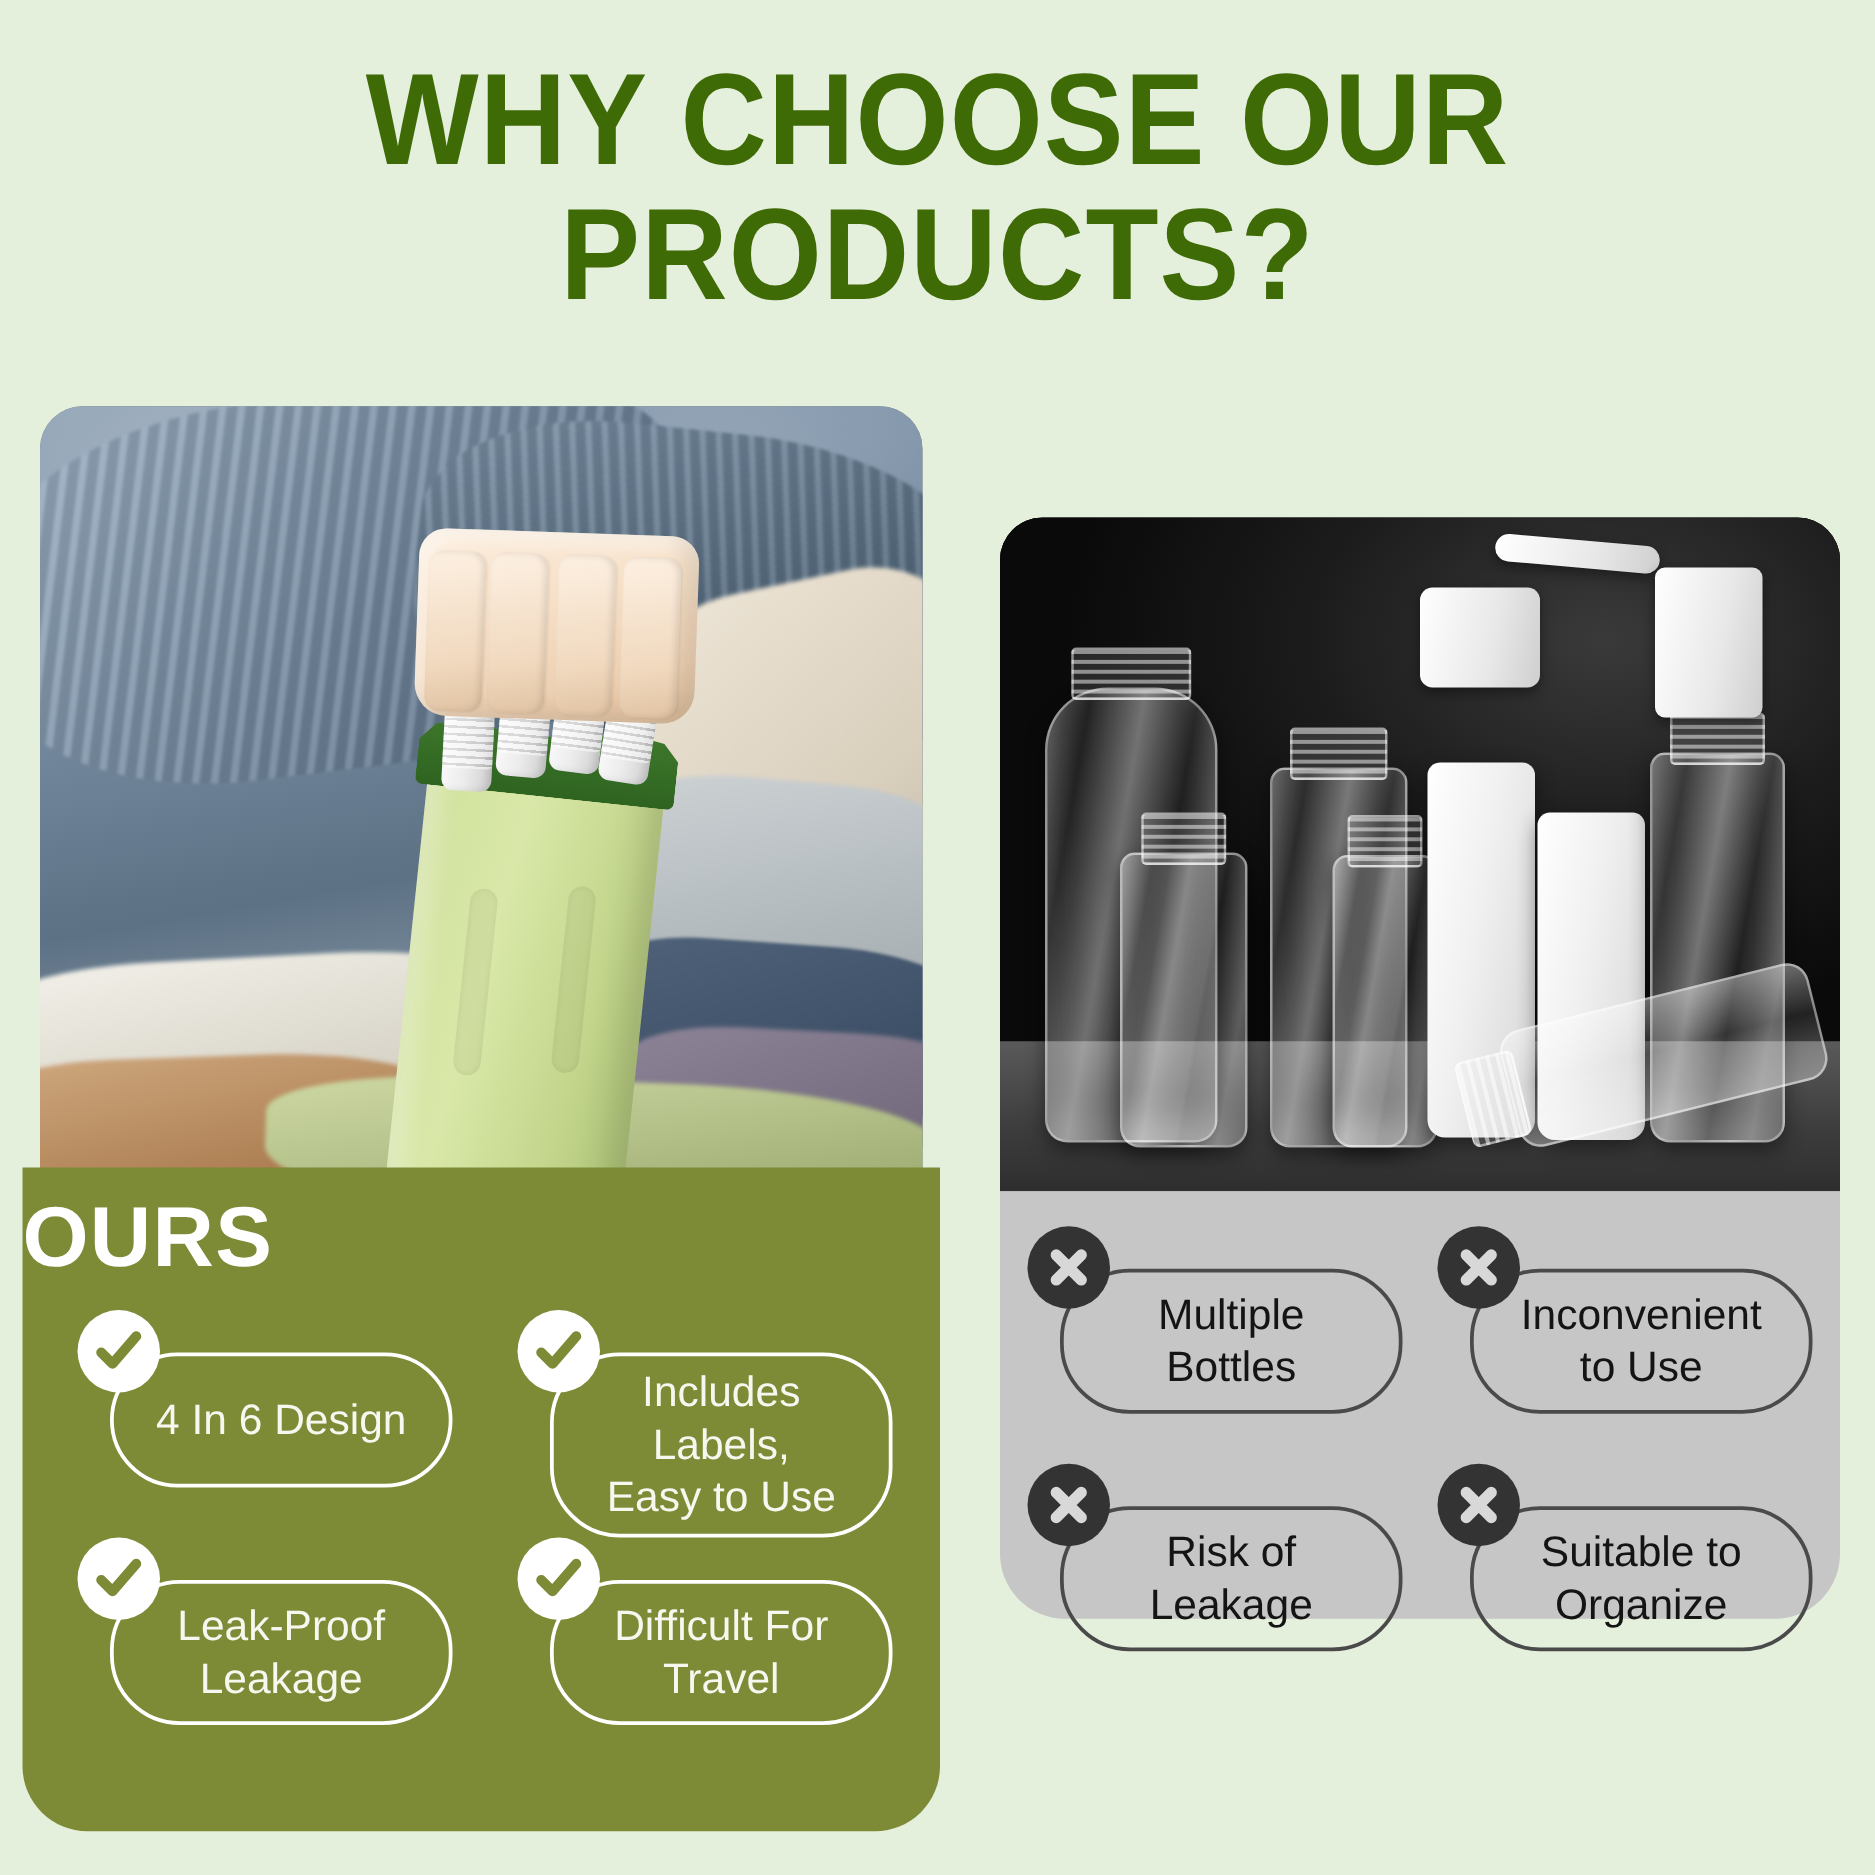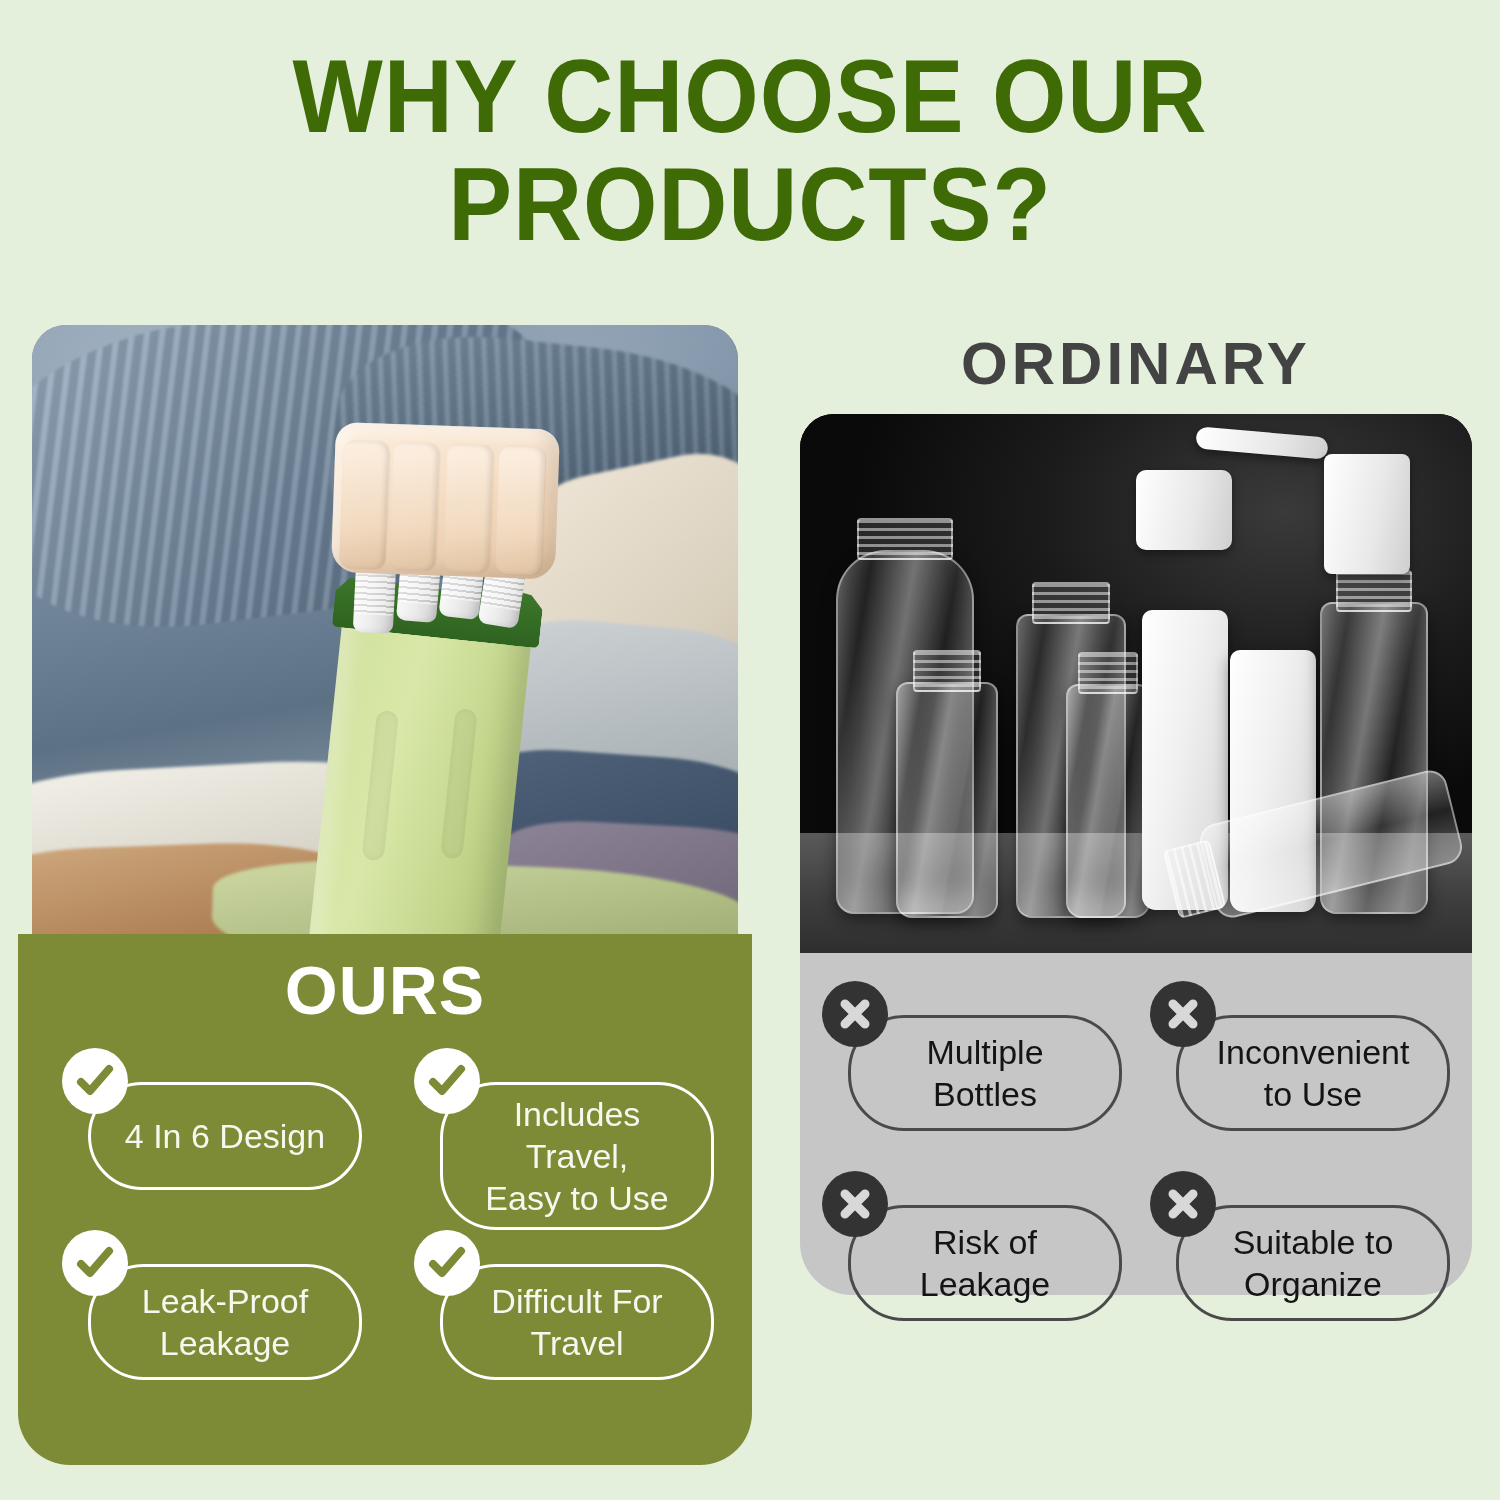--- a/index.html
+++ b/index.html
@@ -224,21 +224,20 @@
     left: 18px;
     top: 934px;
     width: 734px;
     height: 531px;
     background: #7d8a36;
     border-radius: 0 0 52px 52px;
   }
   .ours-title {
     position: absolute;
     left: 0; top: 18px; width: 734px;
-    text-align: center;
     color: #ffffff;
     font-weight: bold;
     font-size: 68px;
     line-height: 76px;
     letter-spacing: 1px;
   }
 
   
   .right-photo {
     position: absolute;
@@ -370,21 +369,20 @@
   .feat-2line .pill { min-height: 116px; }
 </style>
 </head>
 <body>
 
 <div class="page">
 
   <div class="title">WHY CHOOSE OUR
 PRODUCTS?</div>
 
-  <div class="ordinary-heading">ORDINARY</div>
 
   <div class="left-photo">
     <div class="sky"></div>
     <div class="denim-top"></div>
     <div class="denim-mid"></div>
     <div class="cloth-beige"></div>
     <div class="cloth-gray"></div>
     <div class="cloth-navy"></div>
     <div class="cloth-purple"></div>
     <div class="cloth-white"></div>
@@ -418,21 +416,21 @@
     <div class="feat ours" style="left:44px; top:114px;">
       <div class="pill">4 In 6 Design</div>
       <div class="badge">
         <svg width="44" height="44" viewBox="0 0 44 44" aria-hidden="true">
           <path d="M8 23 L17 32 L36 10" fill="none" stroke="#7d8a36" stroke-width="8" stroke-linecap="round" stroke-linejoin="round"></path>
         </svg>
       </div>
     </div>
 
     <div class="feat ours feat-2line" style="left:396px; top:114px;">
-      <div class="pill" style="white-space:pre-line;">Includes Travel,
+      <div class="pill" style="white-space:pre-line;">Includes Labels,
 Easy to Use</div>
       <div class="badge">
         <svg width="44" height="44" viewBox="0 0 44 44" aria-hidden="true">
           <path d="M8 23 L17 32 L36 10" fill="none" stroke="#7d8a36" stroke-width="8" stroke-linecap="round" stroke-linejoin="round"></path>
         </svg>
       </div>
     </div>
 
     <div class="feat ours feat-2line" style="left:44px; top:296px;">
       <div class="pill" style="white-space:pre-line;">Leak-Proof

